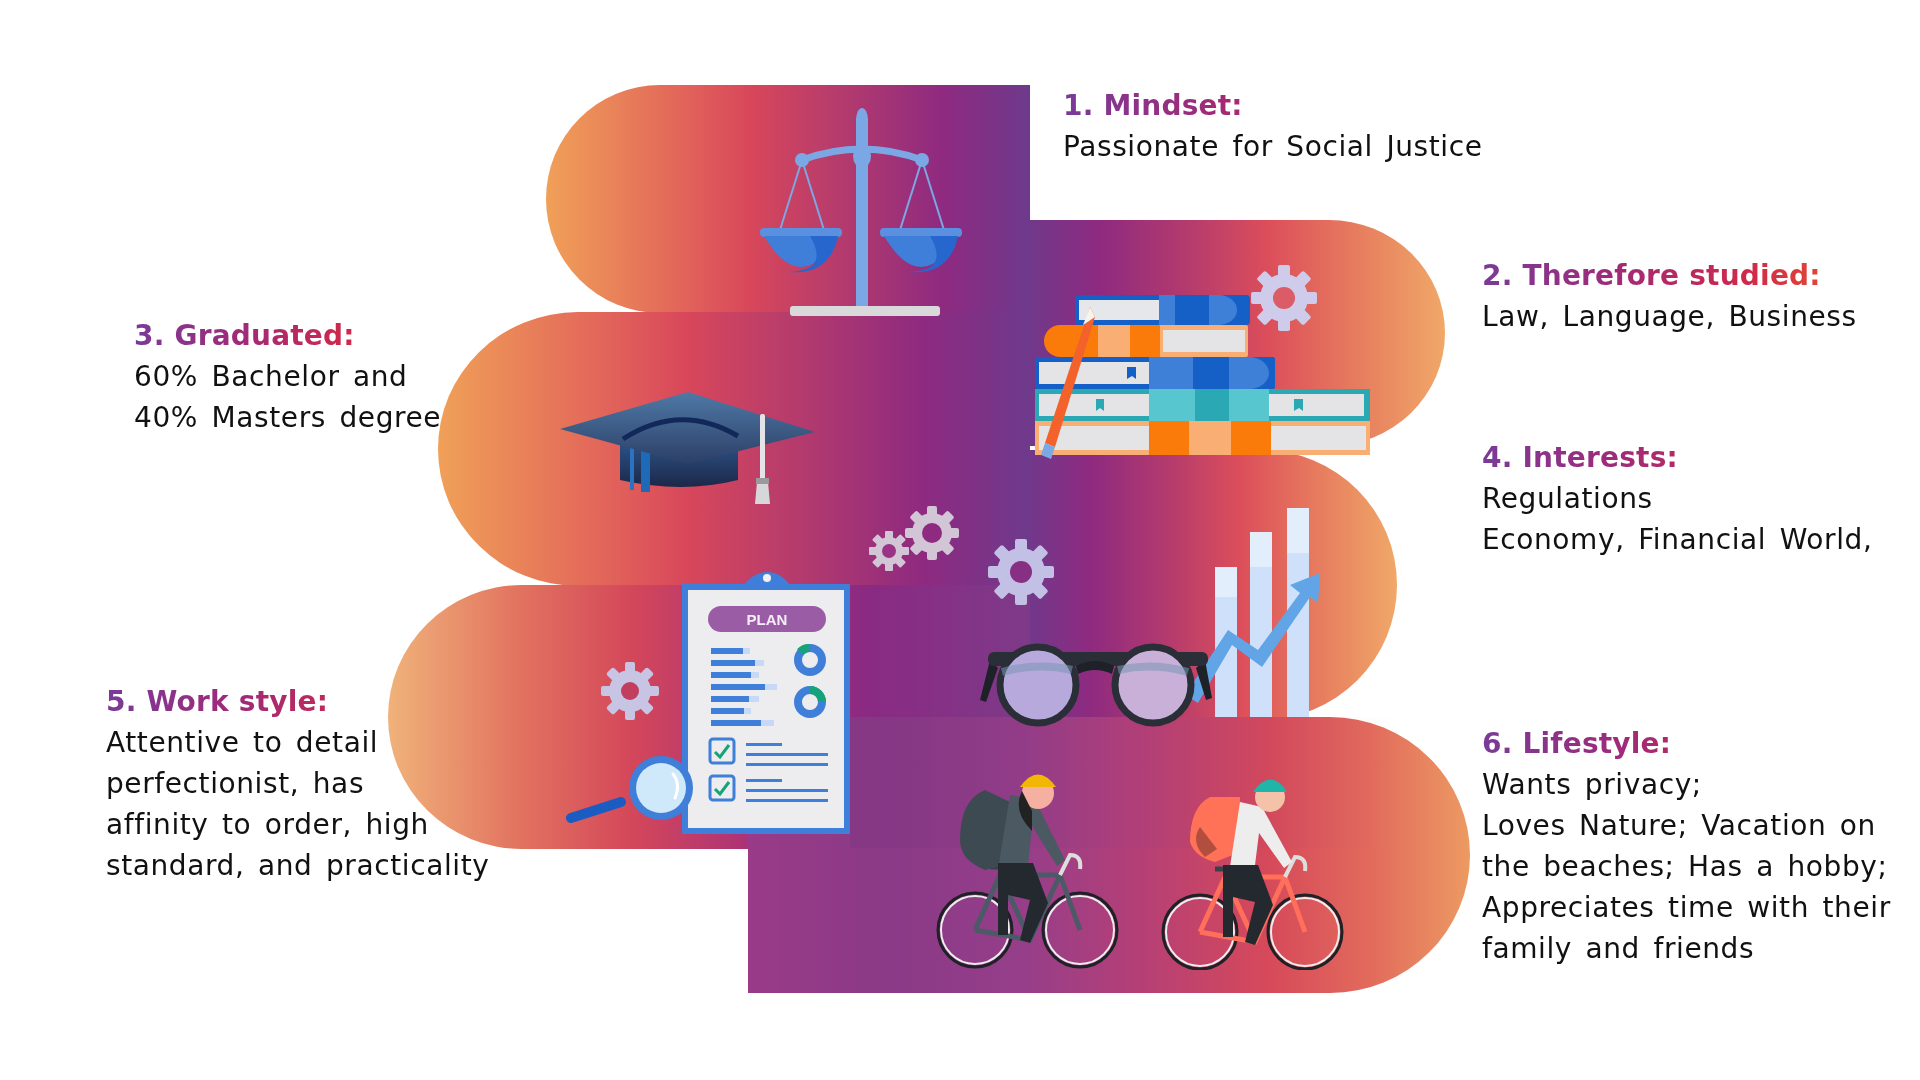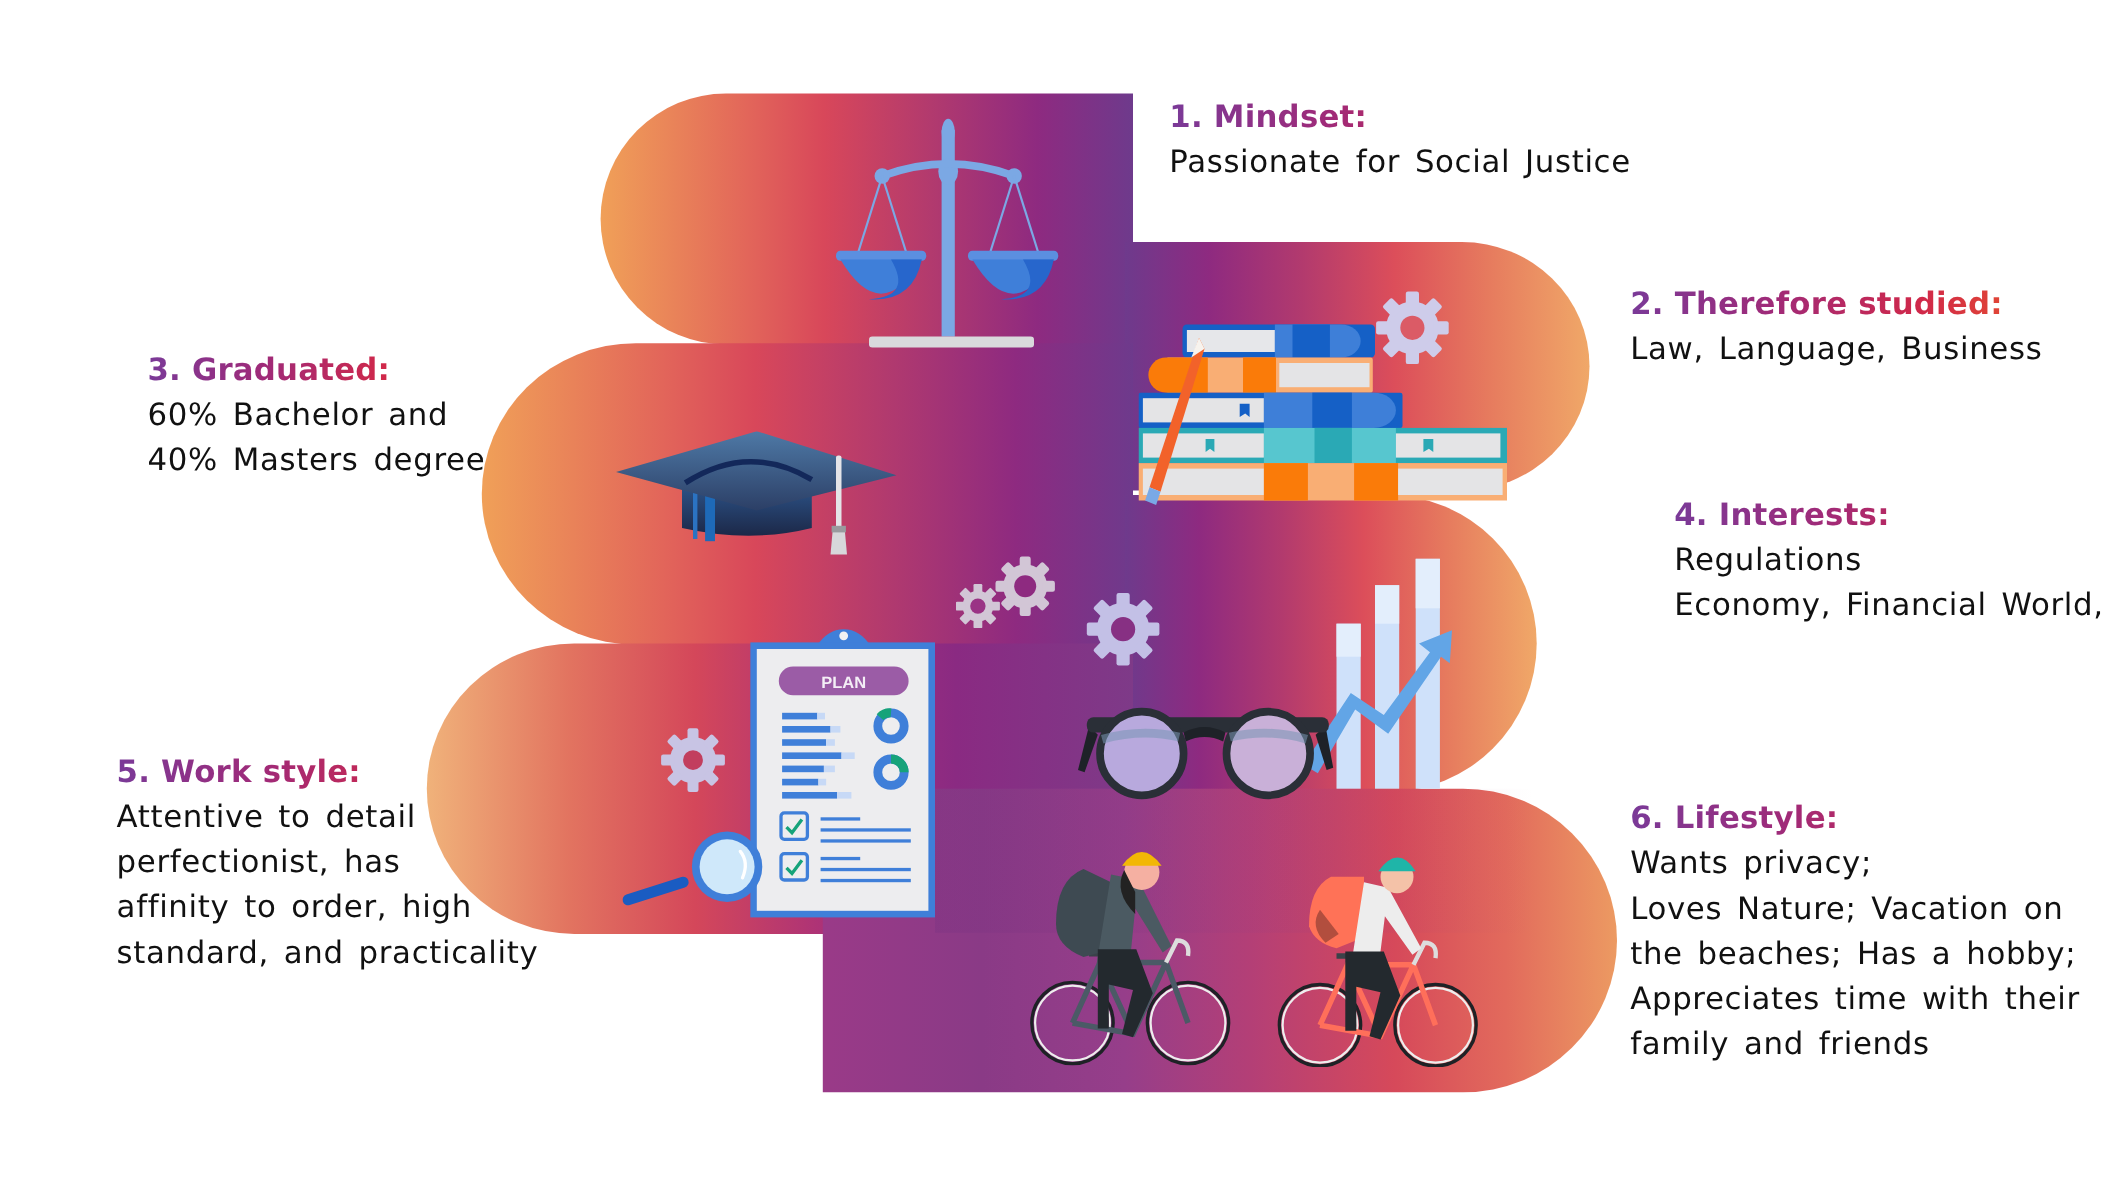--- a/index.html
+++ b/index.html
@@ -402,21 +402,21 @@
   <div class="title">2. Therefore studied:</div>
   <div class="body-line">Law, Language, Business</div>
 </div>
 
 <div class="txt" style="left:86px; top:316px;margin-left:48px;">
   <div class="title">3. Graduated:</div>
   <div class="body-line">60% Bachelor and</div>
   <div class="body-line">40% Masters degree</div>
 </div>
 
-<div class="txt" style="left:1482px; top:448px;margin-left:40px;">
+<div class="txt" style="left:1482px; top:438px;">
   <div class="title">4. Interests:</div>
   <div class="body-line">Regulations</div>
   <div class="body-line">Economy, Financial World,</div>
 </div>
 
 <div class="txt" style="left:86px; top:682px;margin-left:20px;">
   <div class="title">5. Work style:</div>
   <div class="body-line">Attentive to detail</div>
   <div class="body-line">perfectionist, has</div>
   <div class="body-line">affinity to order, high</div>

